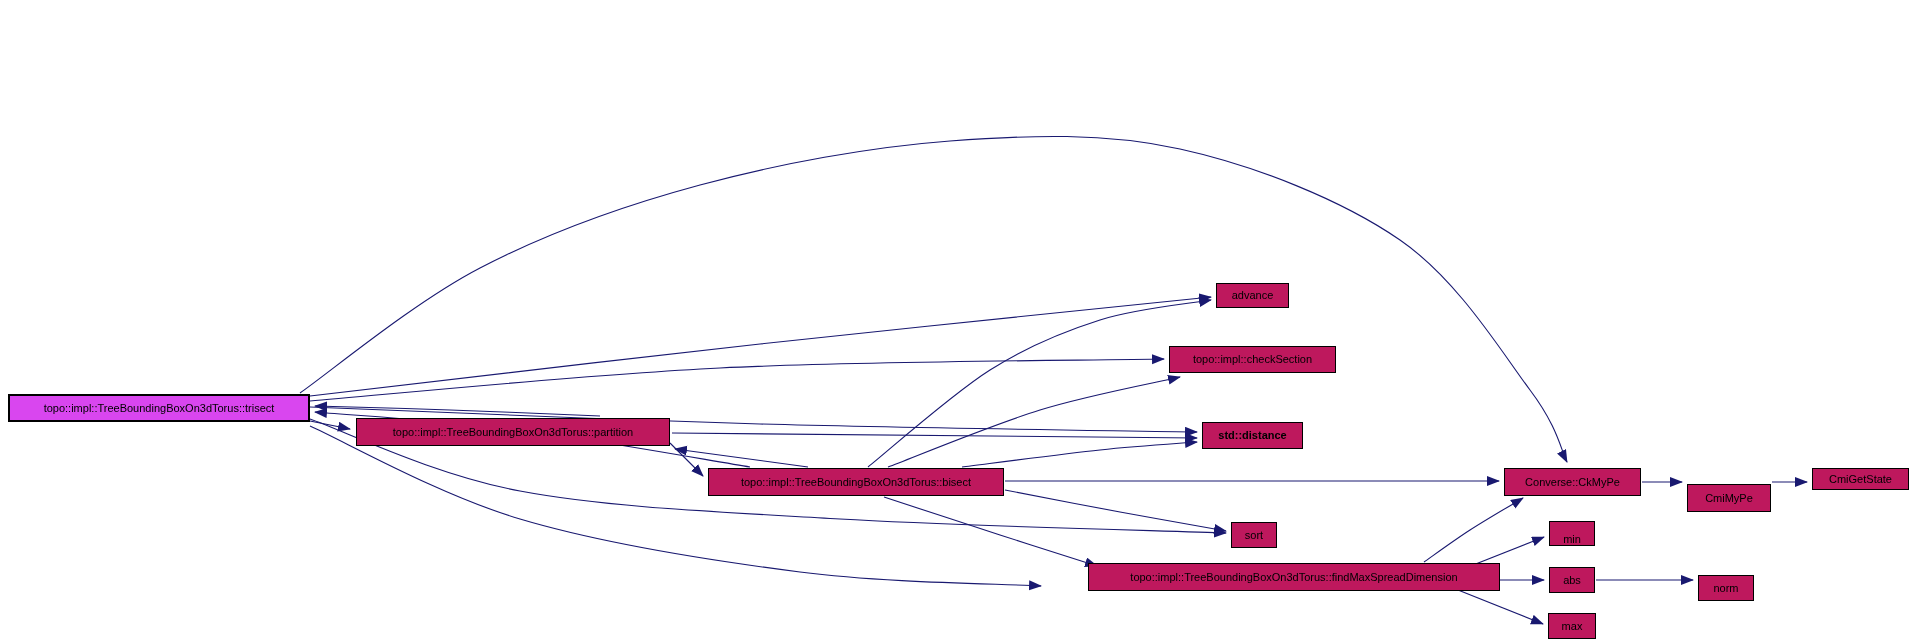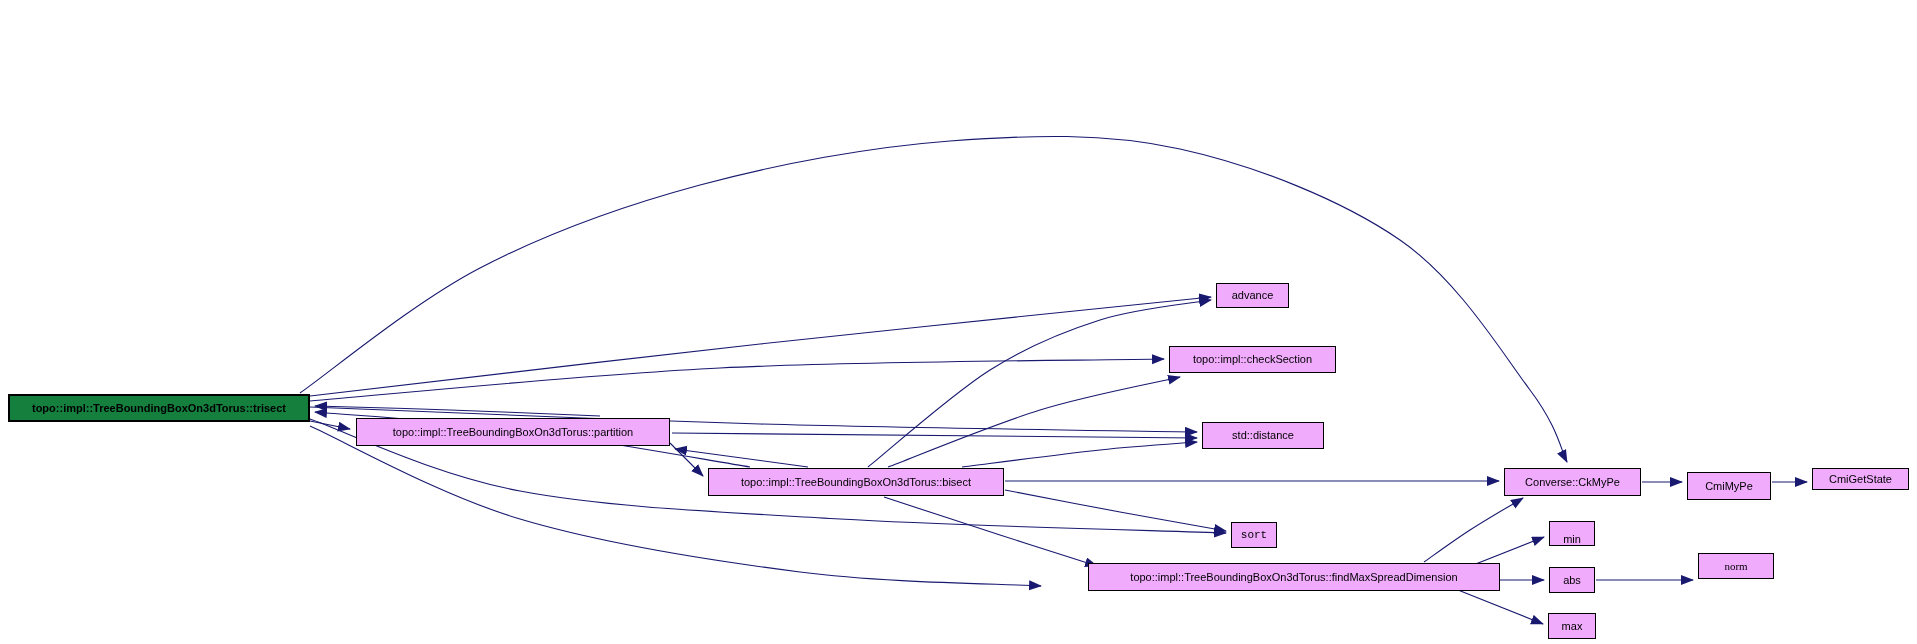--- a/index.html
+++ b/index.html
@@ -9,27 +9,27 @@
     background:#ffffff;
     font-family:"Liberation Sans", sans-serif;
     overflow:hidden;
   }
   #edge-layer{position:absolute;left:0;top:0;width:1917px;height:644px;}
   .node{
     position:absolute;
     display:flex;align-items:center;justify-content:center;
     box-sizing:border-box;
     border:1px solid #000000;
-    background:#f0abfc;
+    background:#be185d;
     font-size:11px;color:#000000;
     white-space:nowrap;
     cursor:pointer;
     line-height:1;
   }
-  .node.hl{background:#15803d;border-width:2px;font-weight:bold;}
+  .node.hl{background:#d946ef;border-width:2px;}
   .edge-path{fill:none;stroke-width:1.1px;}
 </style>
 </head>
 <body>
 
 <div class="canvas">
   <svg id="edge-layer" xmlns="http://www.w3.org/2000/svg">
     <defs>
       <marker id="arrow" markerUnits="userSpaceOnUse" markerWidth="14" markerHeight="12" refX="12" refY="5" orient="auto">
         <path d="M0,0 L13,5 L0,10 z" fill="#191970"></path>
@@ -72,44 +72,44 @@
       </div>
       <div class="node" style="left: 708px; top: 468px; width: 296px; height: 28px;">
         <span>topo::impl::TreeBoundingBoxOn3dTorus::bisect</span>
       </div>
       <div class="node" style="left: 1216px; top: 283px; width: 73px; height: 25px;">
         <span>advance</span>
       </div>
       <div class="node" style="left: 1169px; top: 346px; width: 167px; height: 27px; text-align: center;">
         <span>topo::impl::checkSection</span>
       </div>
-      <div class="node" style="left: 1202px; top: 422px; width: 122px; height: 27px;">
+      <div class="node" style="left: 1202px; top: 422px; width: 101px; height: 27px; font-weight: bold;">
         <span>std::distance</span>
       </div>
-      <div class="node" style="left: 1231px; top: 522px; width: 46px; height: 26px; font-family: Liberation Mono, monospace;">
+      <div class="node" style="left: 1231px; top: 522px; width: 46px; height: 26px;">
         <span>sort</span>
       </div>
       <div class="node" style="left: 1088px; top: 563px; width: 412px; height: 28px;">
         <span>topo::impl::TreeBoundingBoxOn3dTorus::findMaxSpreadDimension</span>
       </div>
       <div class="node" style="left: 1504px; top: 468px; width: 137px; height: 28px; align-items: center;">
         <span>Converse::CkMyPe</span>
       </div>
-      <div class="node" style="left: 1687px; top: 472px; width: 84px; height: 28px;">
+      <div class="node" style="left: 1687px; top: 484px; width: 84px; height: 28px;">
         <span>CmiMyPe</span>
       </div>
       <div class="node" style="left: 1812px; top: 468px; width: 97px; height: 22px;">
         <span>CmiGetState</span>
       </div>
       <div class="node" style="left: 1549px; top: 521px; width: 46px; height: 25px; align-items: flex-end;">
         <span>min</span>
       </div>
       <div class="node" style="left: 1549px; top: 567px; width: 46px; height: 26px;">
         <span>abs</span>
       </div>
-      <div class="node" style="left: 1698px; top: 553px; width: 76px; height: 26px; font-family: Liberation Serif, serif;">
+      <div class="node" style="left: 1698px; top: 575px; width: 56px; height: 26px;">
         <span>norm</span>
       </div>
       <div class="node" style="left: 1548px; top: 613px; width: 48px; height: 26px;">
         <span>max</span>
       </div>
     </div>
 </div>
 
 </body></html>

